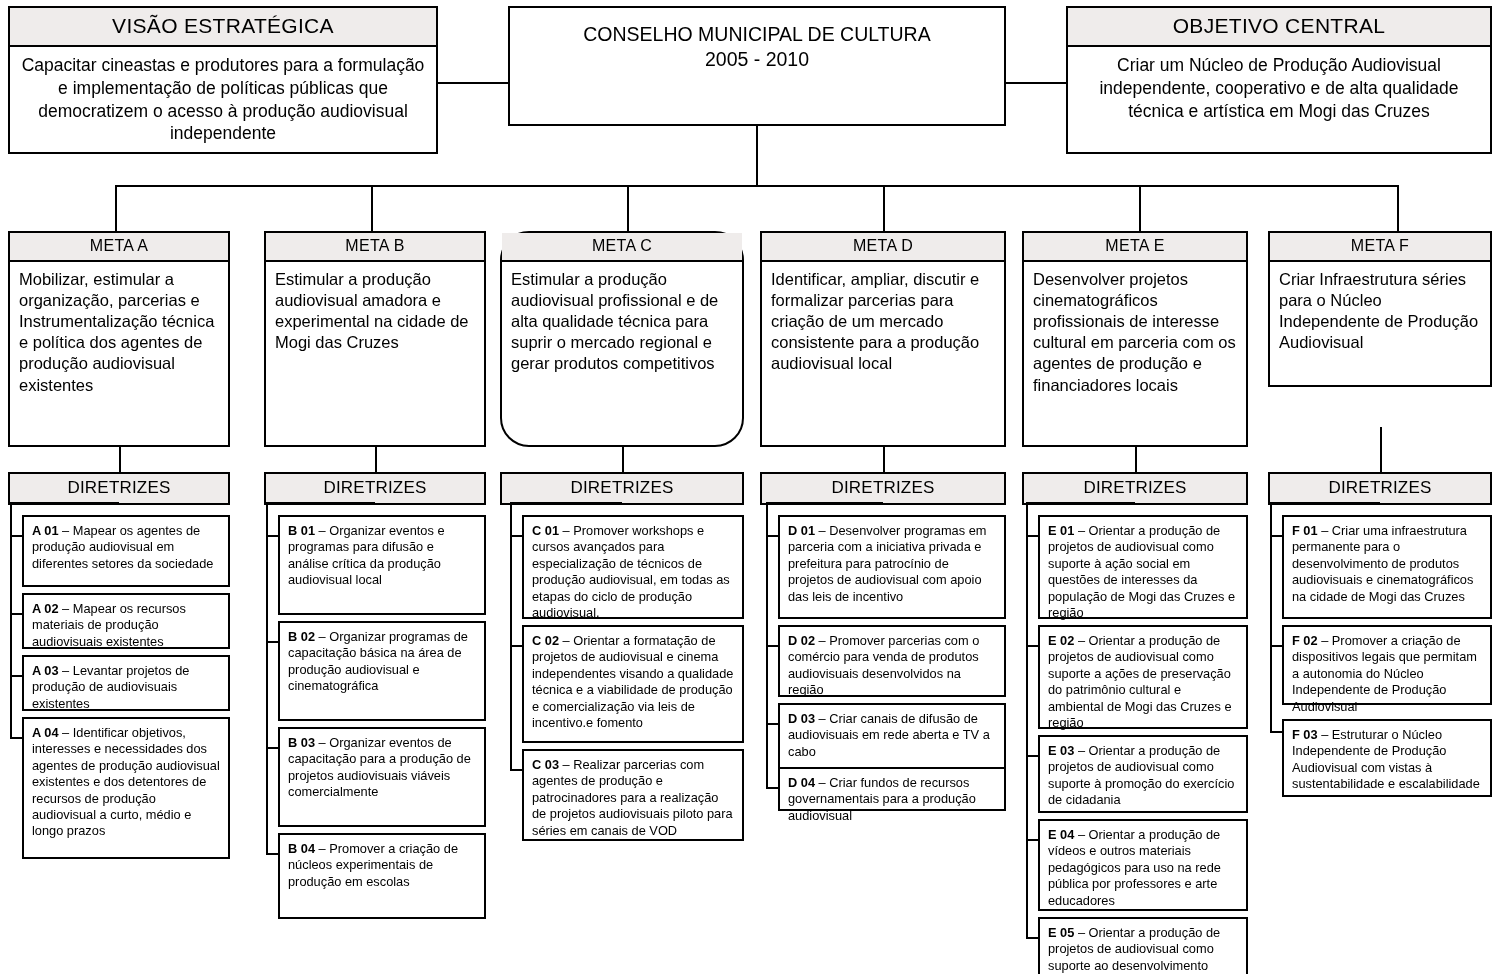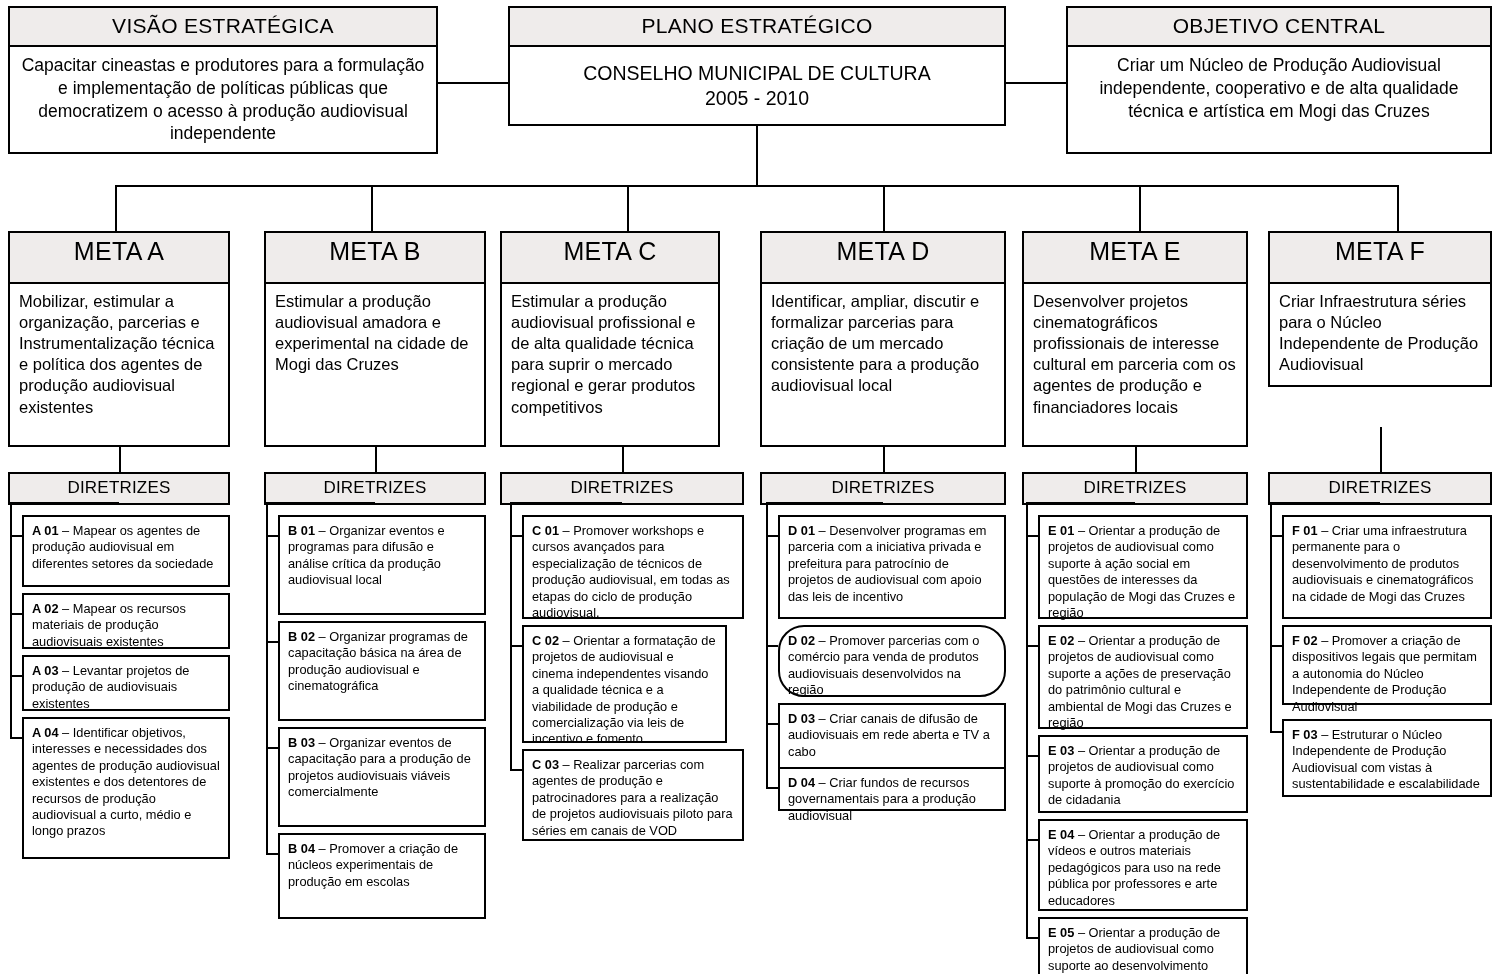--- a/index.html
+++ b/index.html
@@ -43,22 +43,22 @@
   .center { text-align: center; }
 
   
   .top-title {
     font-size: 21px;
     padding: 6px 2px 7px 2px;
   }
 
   
   .meta-hdr {
-    font-size: 25px;
-    padding: 4px 2px 16px 2px;
+    font-size: 16px;
+    padding: 4px 2px 5px 2px;
   }
   .meta-body {
     font-size: 16.5px;
     line-height: 1.28;
     padding: 7px 8px 8px 9px;
   }
 
   
   .dir-hdr-box {
     position: absolute;
@@ -95,21 +95,20 @@
 <body>
 
 <div id="page">
 
   <div class="box" style="left:8px; top:6px; width:430px; height:148px;">
     <div class="hdr top-title">VISÃO ESTRATÉGICA</div>
     <div class="body-txt center">Capacitar cineastas e produtores para a formulação e implementação de políticas públicas que democratizem o acesso à produção audiovisual independente</div>
   </div>
 
   <div class="box" style="left:508px; top:6px; width:498px; height:120px;">
-    <div class="hdr top-title">PLANO ESTRATÉGICO</div>
     <div class="body-txt center" style="padding-top:14px; font-size:19.5px;">
       <div>CONSELHO MUNICIPAL DE CULTURA</div>
       <div>2005 - 2010</div>
     </div>
   </div>
 
   <div class="box" style="left:1066px; top:6px; width:426px; height:148px;">
     <div class="hdr top-title">OBJETIVO CENTRAL</div>
     <div class="body-txt center">Criar um Núcleo de Produção Audiovisual independente, cooperativo e de alta qualidade técnica e artística em Mogi das Cruzes</div>
   </div>
@@ -153,42 +152,42 @@
       <div class="dir-item" style="left:278px; top:515px; width:208px; height:100px;"><b>B 01</b> –  Organizar eventos e programas para difusão e análise crítica da produção audiovisual local</div>
       <div class="dir-item" style="left:278px; top:621px; width:208px; height:100px;"><b>B 02</b> – Organizar programas de capacitação básica na área de produção audiovisual e cinematográfica</div>
       <div class="dir-item" style="left:278px; top:727px; width:208px; height:100px;"><b>B 03</b> – Organizar eventos de capacitação para a produção de projetos audiovisuais viáveis comercialmente</div>
       <div class="dir-item" style="left:278px; top:833px; width:208px; height:86px;"><b>B 04</b> – Promover a criação de núcleos experimentais de produção em escolas</div>
       <div class="ln ln-v" style="left:266px; top:502px; height:351px;"></div>
       <div class="ln ln-h" style="left:266px; top:502px; width:109px;"></div>
       <div class="ln ln-h" style="left:266px; top:535px; width:12px;"></div>
       <div class="ln ln-h" style="left:266px; top:641px; width:12px;"></div>
       <div class="ln ln-h" style="left:266px; top:747px; width:12px;"></div>
       <div class="ln ln-h" style="left:266px; top:853px; width:12px;"></div>
-      <div class="box" style="left:500px; top:231px; width:220px; height:216px;">
+      <div class="box" style="left:500px; top:231px; width:244px; height:216px;border-radius:29px;">
         <div class="hdr meta-hdr">META C</div>
         <div class="meta-body">Estimular a produção audiovisual profissional e de alta qualidade técnica para suprir o mercado regional e gerar produtos competitivos</div>
       </div>
       <div class="ln ln-v" style="left:622px; top:447px; height:25px;"></div>
       <div class="dir-hdr-box" style="left:500px; top:472px; width:244px;">DIRETRIZES</div>
       <div class="dir-item" style="left:522px; top:515px; width:222px; height:104px;"><b>C 01</b> – Promover workshops e cursos avançados para especialização de técnicos de produção audiovisual, em todas as etapas do ciclo de produção audiovisual.</div>
-      <div class="dir-item" style="left:522px; top:625px; width:205px; height:118px;"><b>C 02</b> – Orientar a formatação de projetos de audiovisual e cinema independentes visando a qualidade técnica e a viabilidade de produção e comercialização via leis de incentivo.e fomento</div>
+      <div class="dir-item" style="left:522px; top:625px; width:222px; height:118px;"><b>C 02</b> – Orientar a formatação de projetos de audiovisual e cinema independentes visando a qualidade técnica e a viabilidade de produção e comercialização via leis de incentivo.e fomento</div>
       <div class="dir-item" style="left:522px; top:749px; width:222px; height:92px;"><b>C 03</b> – Realizar parcerias com agentes de produção e patrocinadores para a realização de projetos audiovisuais piloto para séries em canais de VOD</div>
       <div class="ln ln-v" style="left:510px; top:502px; height:267px;"></div>
       <div class="ln ln-h" style="left:510px; top:502px; width:112px;"></div>
       <div class="ln ln-h" style="left:510px; top:535px; width:12px;"></div>
       <div class="ln ln-h" style="left:510px; top:645px; width:12px;"></div>
       <div class="ln ln-h" style="left:510px; top:769px; width:12px;"></div>
       <div class="box" style="left:760px; top:231px; width:246px; height:216px;">
         <div class="hdr meta-hdr">META D</div>
         <div class="meta-body">Identificar, ampliar, discutir e formalizar parcerias para criação de um mercado consistente para a produção audiovisual local</div>
       </div>
       <div class="ln ln-v" style="left:883px; top:447px; height:25px;"></div>
       <div class="dir-hdr-box" style="left:760px; top:472px; width:246px;">DIRETRIZES</div>
       <div class="dir-item" style="left:778px; top:515px; width:228px; height:104px;"><b>D 01</b> –  Desenvolver programas em parceria com a iniciativa privada e prefeitura para patrocínio de projetos de audiovisual com apoio das leis de incentivo</div>
-      <div class="dir-item" style="left:778px; top:625px; width:228px; height:72px;border-radius:26px;"><b>D 02</b> – Promover parcerias com o comércio para venda de produtos audiovisuais desenvolvidos na região</div>
+      <div class="dir-item" style="left:778px; top:625px; width:228px; height:72px;"><b>D 02</b> – Promover parcerias com o comércio para venda de produtos audiovisuais desenvolvidos na região</div>
       <div class="dir-item" style="left:778px; top:703px; width:228px; height:66px;"><b>D 03</b> – Criar canais de difusão de audiovisuais em rede aberta e TV a cabo</div>
       <div class="dir-item" style="left:778px; top:767px; width:228px; height:44px;"><b>D 04</b> – Criar fundos de recursos governamentais para a produção audiovisual</div>
       <div class="ln ln-v" style="left:766px; top:502px; height:285px;"></div>
       <div class="ln ln-h" style="left:766px; top:502px; width:117px;"></div>
       <div class="ln ln-h" style="left:766px; top:535px; width:12px;"></div>
       <div class="ln ln-h" style="left:766px; top:645px; width:12px;"></div>
       <div class="ln ln-h" style="left:766px; top:723px; width:12px;"></div>
       <div class="ln ln-h" style="left:766px; top:787px; width:12px;"></div>
       <div class="box" style="left:1022px; top:231px; width:226px; height:216px;">
         <div class="hdr meta-hdr">META E</div>

